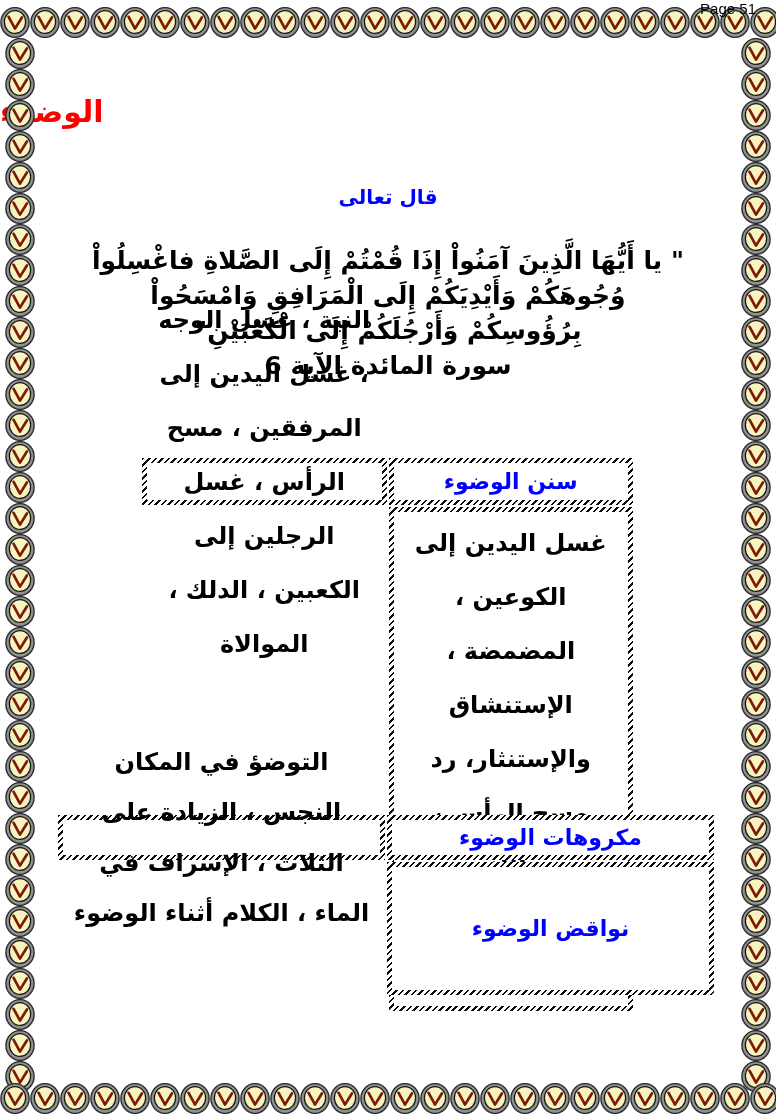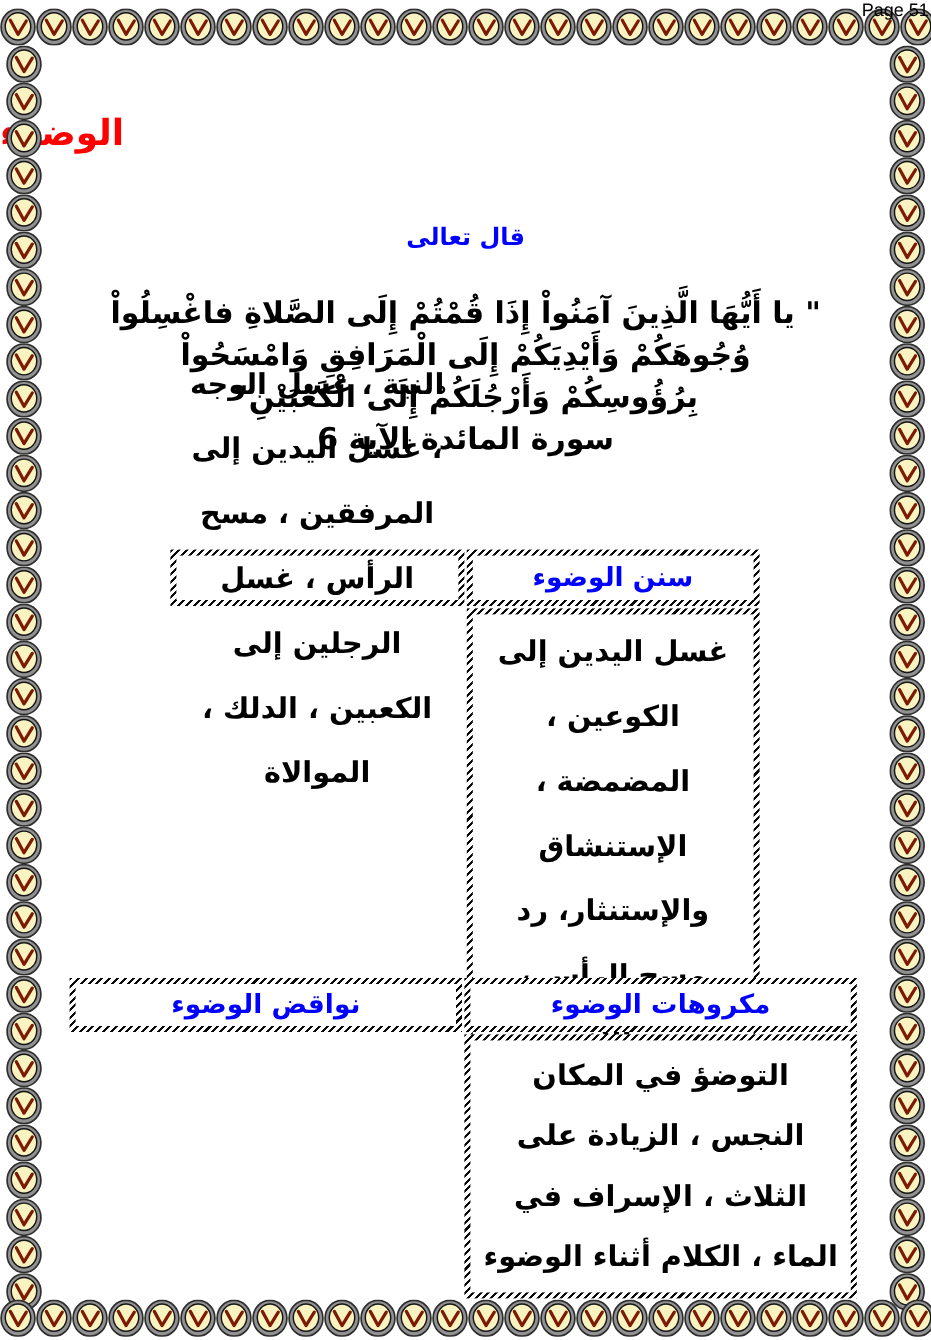--- a/index.html
+++ b/index.html
@@ -4,21 +4,21 @@
 <style>
   html, body { margin:0; padding:0; background:#ffffff; }
   .page {
     position:relative; width:776px; height:1117px;
     background:var(--page-bg, #fff); overflow:hidden;
     font-family:"DejaVu Sans", sans-serif;
   }
 
   
   .page-number {
-    position:absolute; top:0; right:2px; z-index:6;
+    position:absolute; top:0; right:20px; z-index:6;
     font:15px "Liberation Sans", sans-serif; color:#000;
   }
 
   
   .orn-row {
     position:absolute; left:0; right:0; z-index:2;
     display:flex; justify-content:space-between;
   }
   .orn-top { top:7px; }
   .orn-bottom { bottom:3px; }
@@ -708,21 +708,21 @@
     </div>
     <div class="art-cell body-cell">
       <div class="cell-inner">غسل اليدين إلى الكوعين ، المضمضة ، الإستنشاق والإستنثار، رد مسح الرأس ، مسح الأذنين ، تجديد الماء لهما ، ترتيب الفرائض</div>
     </div>
   </div>
 
   <div class="art-table t2">
     <div class="art-cell header-cell">
       <div class="cell-inner">مكروهات الوضوء</div>
     </div>
+    <div class="art-cell body-cell">
+      <div class="cell-inner">التوضؤ في المكان النجس ، الزيادة على الثلاث ، الإسراف في الماء ، الكلام أثناء الوضوء</div>
+    </div>
     <div class="art-cell header-cell">
       <div class="cell-inner">نواقض الوضوء</div>
     </div>
-    <div class="art-cell body-cell">
-      <div class="cell-inner">التوضؤ في المكان النجس ، الزيادة على الثلاث ، الإسراف في الماء ، الكلام أثناء الوضوء</div>
-    </div>
   </div>
 
 </div>
 
 </body></html>

